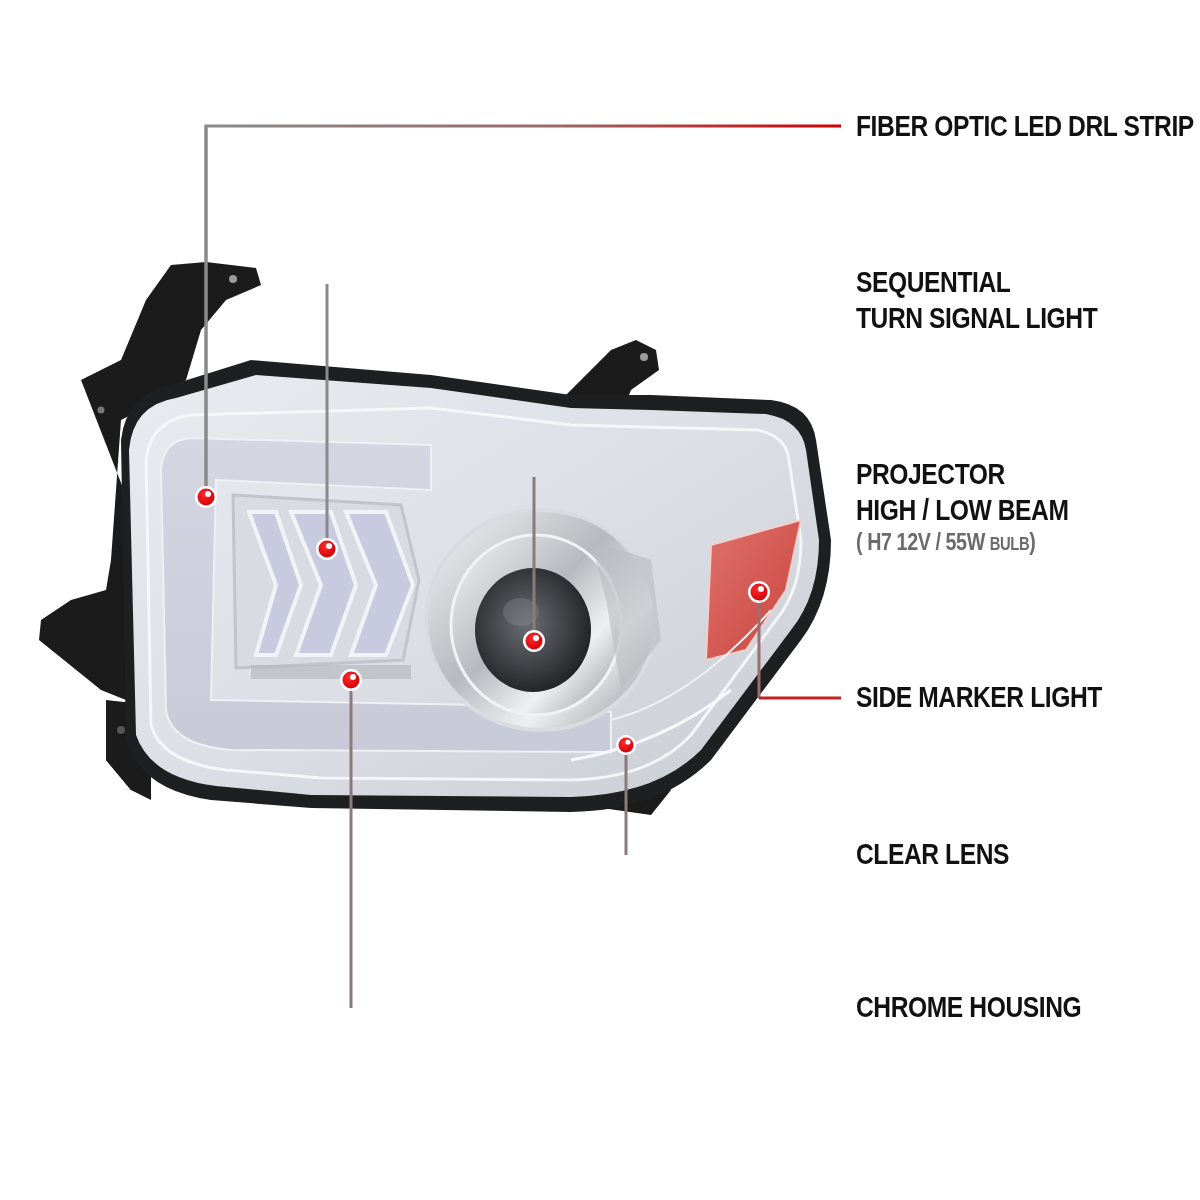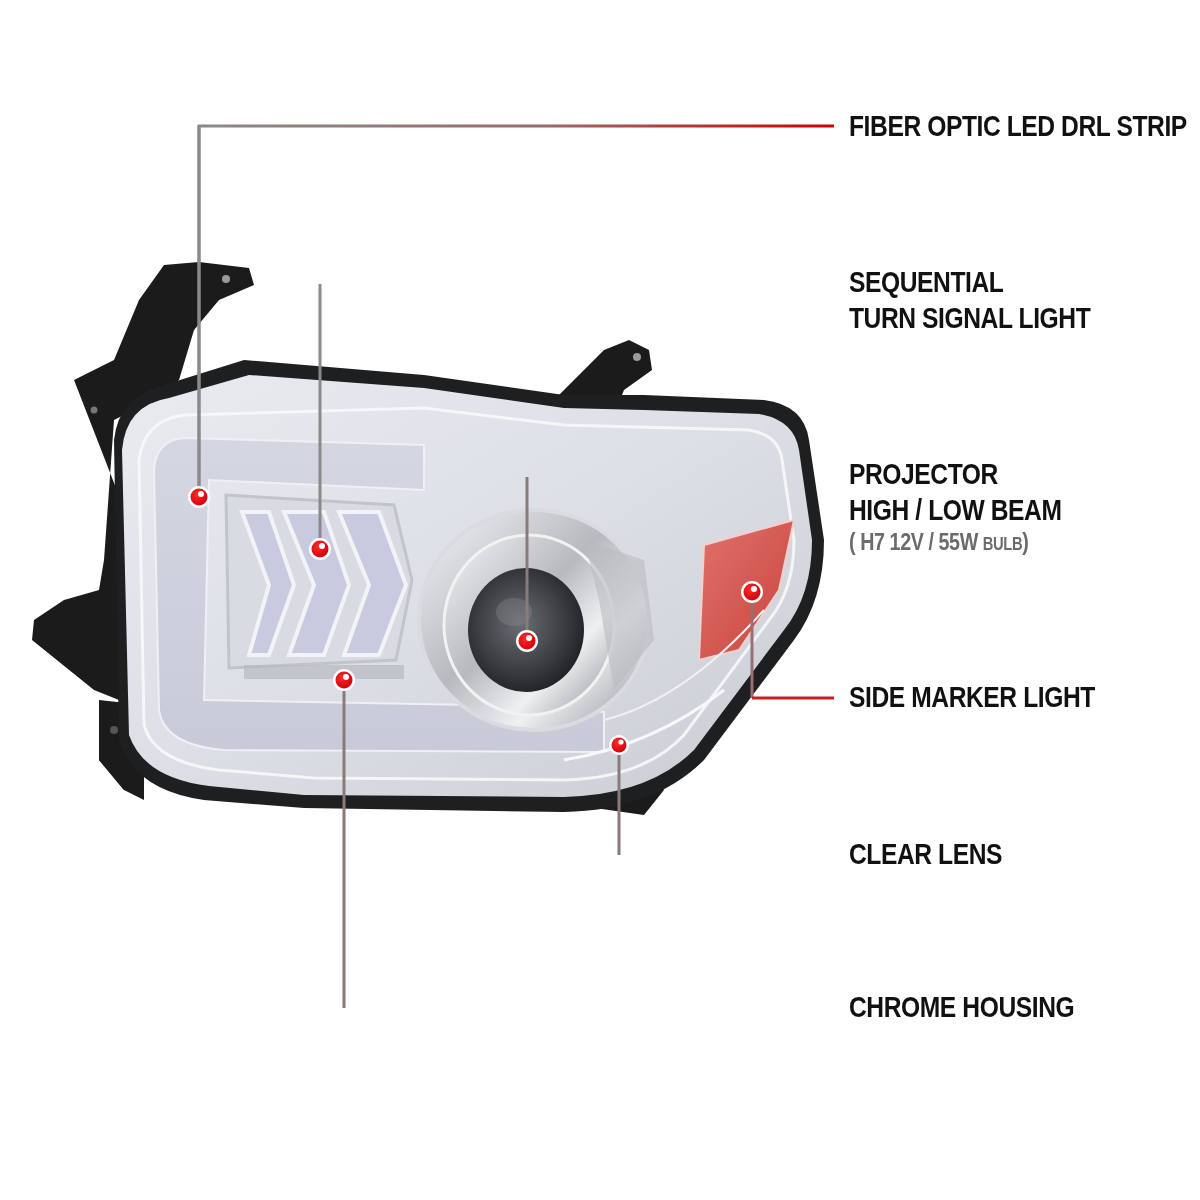--- a/index.html
+++ b/index.html
@@ -1,17 +1,17 @@
 <!DOCTYPE html>
 <html><head>
 <meta charset="utf-8">
 <style>
   html, body { margin: 0; padding: 0; background: #ffffff; }
   body { width: 1200px; height: 1200px; position: relative; overflow: hidden; }
-  .canvas { position: absolute; left: 4px; top: 0; width: 1048px; height: 1200px; }
+  .canvas { position: absolute; left: 11px; top: 0; width: 1048px; height: 1200px; }
   svg.art { position: absolute; left: 0; top: 0; }
   .label {
     position: absolute;
     font-family: "Liberation Sans", sans-serif;
     font-weight: 700;
     color: #111111;
     font-size: 30px;
     line-height: 36px;
     letter-spacing: -0.5px;
     transform: scaleX(0.82);

